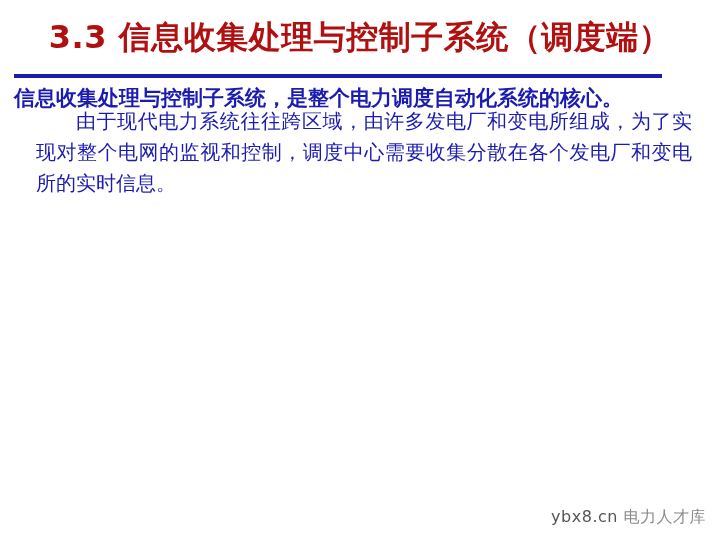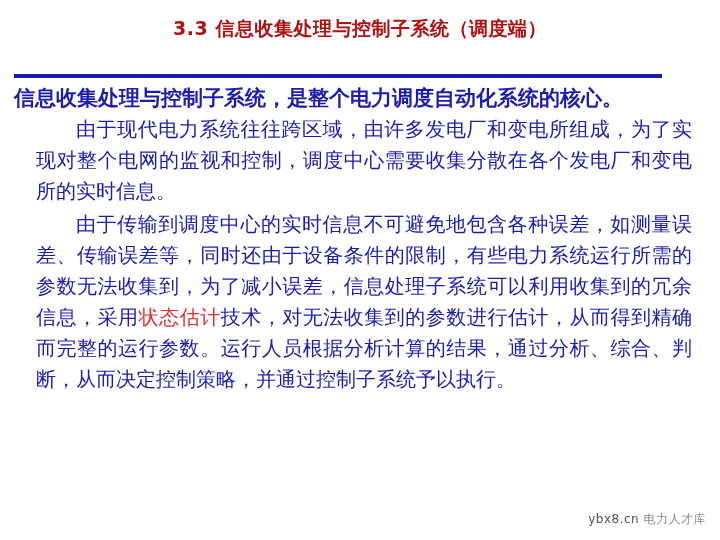--- a/index.html
+++ b/index.html
@@ -20,21 +20,21 @@
     box-sizing: border-box;
     background: #ffffff;
     overflow: hidden;
   }
   .title {
     position: absolute;
     top: 16px;
     left: 0;
     width: 720px;
     text-align: center;
-    font-size: 19px;
+    font-size: 32px;
     font-weight: bold;
     color: #b01010;
     letter-spacing: 0.5px;
     white-space: nowrap;
   }
   .rule {
     position: absolute;
     top: 74px;
     left: 14px;
     width: 648px;
@@ -47,21 +47,21 @@
     left: 14px;
     width: 700px;
     font-size: 21px;
     font-weight: bold;
     color: #1b1bb0;
     letter-spacing: 0px;
     white-space: nowrap;
   }
   .body {
     position: absolute;
-    top: 114px;
+    top: 106px;
     left: 36px;
     width: 656px;
     color: #1b1bb0;
     font-size: 20px;
     line-height: 31px;
     text-align: justify;
     text-justify: inter-ideograph;
   }
   .para {
     margin: 0 0 2px 0;
@@ -70,21 +70,21 @@
   .para.noindent {
     text-indent: 0;
   }
   .hl {
     color: #e03030;
   }
   .watermark {
     position: absolute;
     right: 14px;
     bottom: 12px;
-    font-size: 12px;
+    font-size: 16px;
     color: #7a7a7a;
     letter-spacing: 0.5px;
     white-space: nowrap;
   }
   .watermark .wm-id {
     color: #555555;
   }
   .watermark .wm-name {
     color: #8a8a8a;
   }
@@ -95,21 +95,20 @@
 <div class="slide">
 
   <div class="title">3.3 信息收集处理与控制子系统（调度端）</div>
 
   <div class="rule"></div>
 
   <div class="lead">信息收集处理与控制子系统，是整个电力调度自动化系统的核心。</div>
 
   <div class="body">
     <p class="para" style="text-indent: 2em;"><span>由于现代电力系统往往跨区域，由许多发电厂和变电所组成，为了实现对整个电网的监视和控制，调度中心需要收集分散在各个发电厂和变电所的实时信息。</span></p>
-    <p class="para" style="text-indent: 2em;"><span>由于传输到调度中心的实时信息不可避免地包含各种误差，如测量误差、传输误差等，同时还由于设备条件的限制，有些电力系统运行所需的参数无法收集到，为了减小误差，信息处理子系统可以利用收集到的冗余信息，采用</span><span class="hl">状态估计</span><span>技术，对无法收集到的参数进行估计，从而得到精确而完整的运行参数。运行人员根据分析计算的结果，通过分析、综合、判断，从而决定控制策略，并通过控制子系统予以执行。</span></p>
   </div>
 
   <div class="watermark">
     <span class="wm-id">ybx8.cn</span>
     <span class="wm-name">电力人才库</span>
   </div>
 
 </div>
 
 </body></html>

